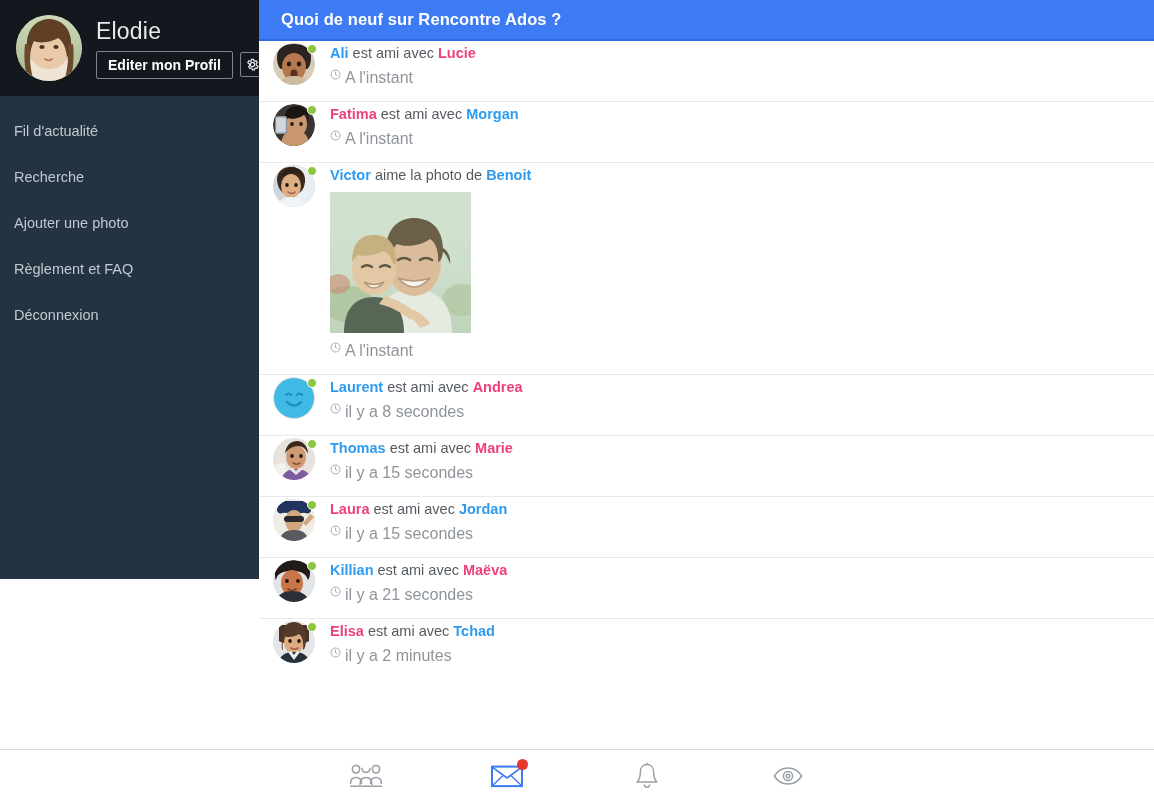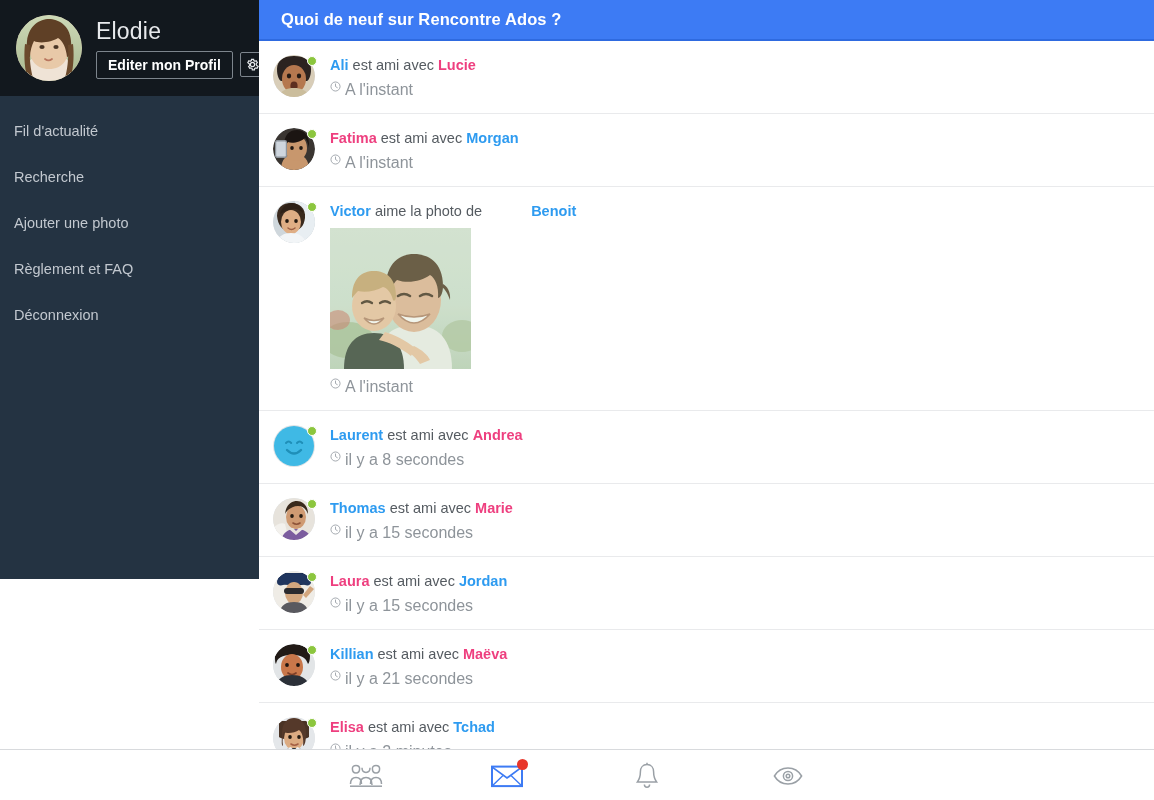--- a/index.html
+++ b/index.html
@@ -64,21 +64,21 @@
     border-bottom: 2px solid #2e6ae0;
   }
   .topbar-title {
     color: #ffffff; font-size: 16.5px; font-weight: bold;
     letter-spacing: .1px;
   }
 
   .feed { width: 895px; }
   .feed-item {
     display: flex; align-items: flex-start;
-    padding: 14px 0 14px 14px;
+    padding: 2px 0 14px 14px;
     border-bottom: 1px solid #e9eaec;
   }
   .feed-item:last-child { border-bottom: none; }
 
   .av-wrap { position: relative; flex: 0 0 42px; width: 42px; height: 42px; }
   .av {
     width: 42px; height: 42px; border-radius: 50%;
     overflow: hidden; position: relative; background: #dfe3e6;
   }
   .dot-online {
@@ -262,21 +262,21 @@
      <ellipse cx="14" cy="20" rx="1.8" ry="2" fill="#241a12"></ellipse>
                   <ellipse cx="23" cy="20" rx="1.8" ry="2" fill="#241a12"></ellipse>
      <path d="M15 27c2 1.6 5 1.6 7 0" stroke="#9c5f44" stroke-width="1.5" fill="none" stroke-linecap="round"></path>
      <path d="M3 42c2-7 8-10 15-10s13 3 15 10z" fill="#f2f5f7"></path>
                 </g>
               </svg>
      </div>
             <span class="dot-online"></span>
           </div>
           <div class="body">
-            <div class="line"><a class="nm m" href="#" style="text-decoration: none;">Victor</a> <span> aime la photo de </span> <a class="nm m" href="#" style="text-decoration: none; margin-left: 45px;">Benoit</a></div>
+            <div class="line"><a class="nm m" href="#" style="text-decoration: none;">Victor</a> <span> aime la photo de </span> <a class="nm m" href="#" style="text-decoration: none;">Benoit</a></div>
             <div class="photo"><svg width="141" height="141" viewBox="0 0 141 141">
   <defs>
     <linearGradient id="sky" x1="0" y1="0" x2="0" y2="1">
       <stop offset="0" stop-color="#d7e6d9"></stop>
                     <stop offset="0.55" stop-color="#cfe2d2"></stop>
       <stop offset="1" stop-color="#bcd3bb"></stop>
                   </linearGradient>
     <clipPath id="pclip">
                     <rect width="141" height="141"></rect>
                   </clipPath>

